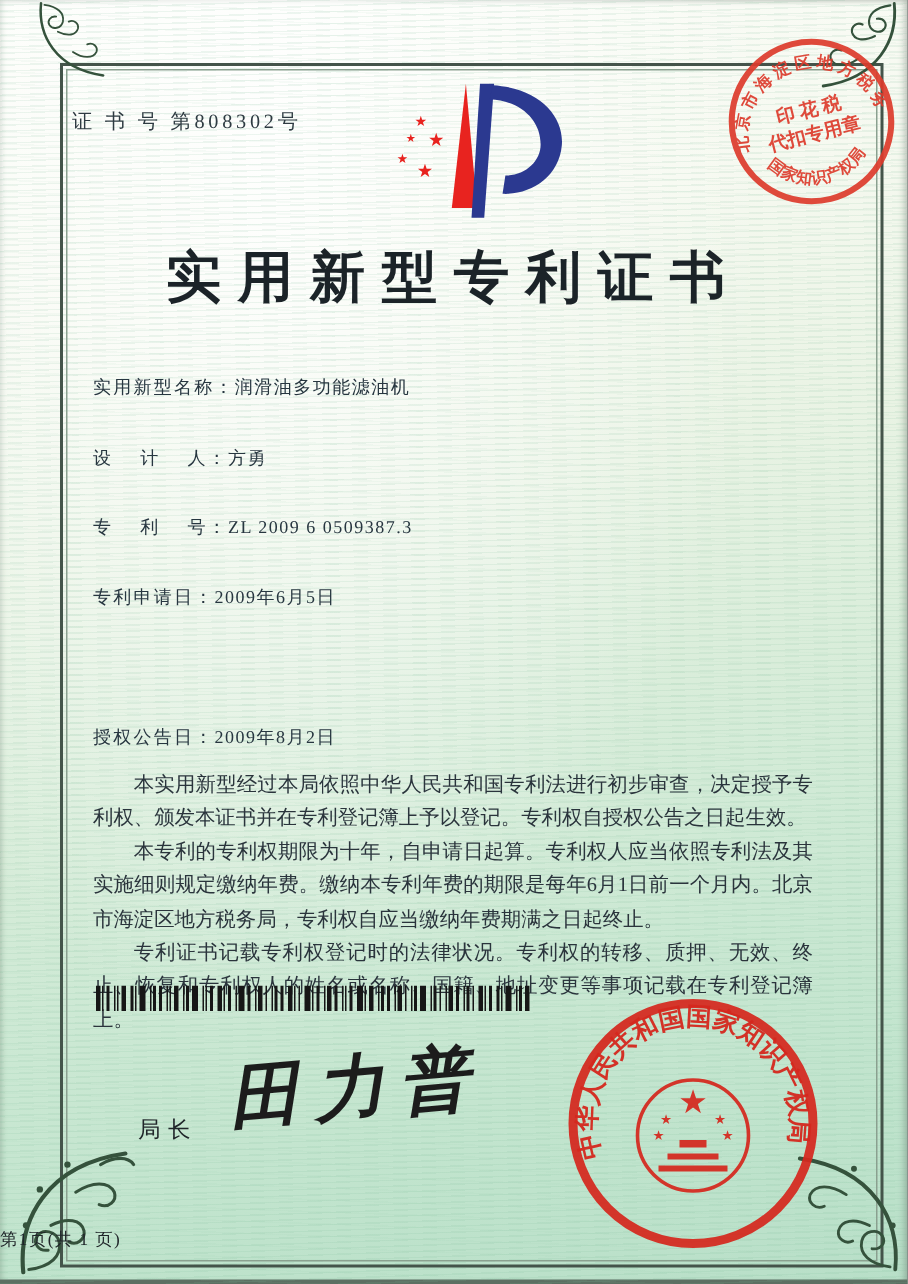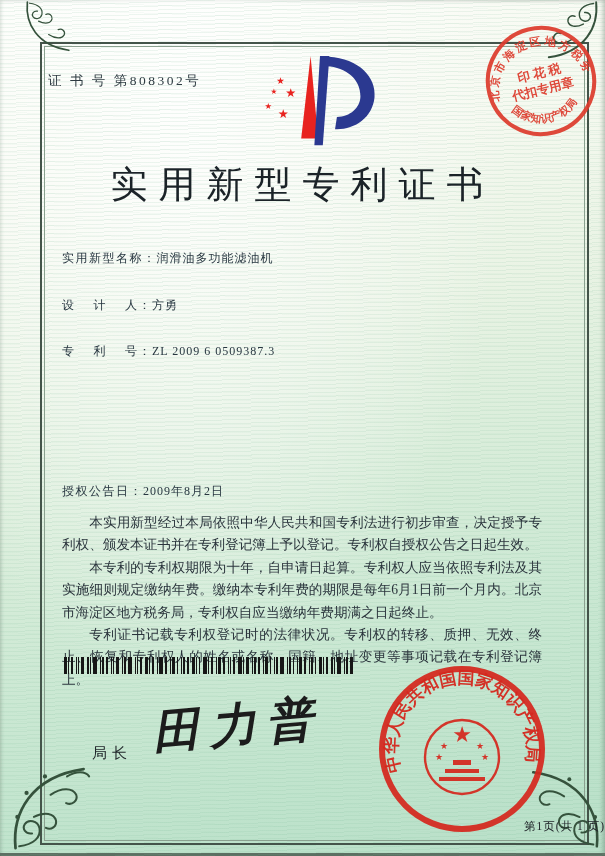--- a/index.html
+++ b/index.html
@@ -10,37 +10,37 @@
   .texture{position:absolute;inset:0;pointer-events:none;
     background:
       repeating-linear-gradient(178deg, rgba(255,255,255,0) 0 3px, rgba(118,184,148,.13) 3px 4px),
       repeating-linear-gradient(2deg, rgba(255,255,255,0) 0 7px, rgba(140,200,165,.07) 7px 8px),
       radial-gradient(ellipse at 30% 12%, rgba(255,255,255,.85), rgba(255,255,255,0) 55%);}
   .frame{position:absolute;left:40px;top:42px;right:16px;bottom:11px;border:2px solid #44544a;}
   .frame::before{content:"";position:absolute;inset:2px;border:1px solid #8aa08f;}
   .abs{position:absolute;}
   .cert-no{left:48px;top:72px;font-size:13.5px;letter-spacing:2.5px;color:#2e3b42;text-align:right;}
   .logo{left:246px;top:54px;width:148px;height:94px;}
-  .title{left:0;right:0;top:160px;text-align:center;font-size:37px;font-weight:normal;
+  .title{left:0;right:0;top:160px;text-align:center;font-size:37px;font-weight:bold;
     letter-spacing:11px;color:#1b2328;}
   .field-row{position:absolute;left:62px;font-size:12px;color:#273640;letter-spacing:1px;white-space:nowrap;}
   .field-row .lbl{letter-spacing:1.5px;}
   .f0{top:250px}.f1{top:297px}.f2{top:343px}.f3{top:390px}.f4{top:436px}.f5{top:483px}
   .body-text{left:62px;top:512px;width:480px;font-size:13.6px;line-height:22.4px;
     color:#2a343c;text-align:justify;}
   .body-text p{margin:0;text-indent:2em;}
   .barcode{left:64px;top:657px;width:297px;height:17px;display:flex;overflow:hidden;}
   .barcode .bar{background:#161616;height:100%;flex:none;}
   .signer{left:92px;top:744px;font-size:15px;letter-spacing:5px;color:#20262a;}
   .signature{left:152px;top:694px;font-size:47px;font-style:italic;font-weight:bold;
     letter-spacing:10px;color:#1c1c1c;transform:rotate(-5deg);}
   .office-seal{left:377px;top:664px;width:170px;height:170px;}
   .seal-date{left:382px;top:786px;font-size:16px;font-weight:bold;color:#0e0e0e;letter-spacing:2px;}
   .tax-stamp{left:483px;top:23px;width:116px;height:116px;transform:rotate(-14deg);opacity:.92;}
-  .footer{left:0;right:0;top:819px;text-align:right;font-size:11.5px;color:#20262a;letter-spacing:1px;}
+  .footer{left:0;right:0;top:819px;text-align:left;font-size:11.5px;color:#20262a;letter-spacing:1px;}
   .corner{position:absolute;color:#35523c;}
   .c-tl{left:24px;top:1px;width:56px;height:56px;transform:scaleY(-1);}
   .c-tr{left:536px;top:1px;width:64px;height:64px;transform:scale(-1,-1);}
   .c-bl{left:10px;top:758px;width:92px;height:92px;}
   .c-br{left:516px;top:762px;width:86px;height:86px;transform:scaleX(-1);}
 </style>
 </head>
 <body>
 
 <div class="page">
@@ -98,20 +98,21 @@
     <polygon points="60,2 50,90 68,90" fill="#e8231f"></polygon>
     <polygon points="70,2 80,2 73,97 64,97" fill="#2b3990"></polygon>
     <path d="M79,3 C112,5 130,25 128,46 C126,68 106,81 86,80 L88,67 C102,67 113,57 113,45 C113,27 98,14 77,13 Z" fill="#2b3990"></path>
   </svg>
 
   <div class="abs title">实用新型专利证书</div>
 
   <div class="field-row f0"><span class="lbl">实用新型名称：</span><span>润滑油多功能滤油机</span></div>
   <div class="field-row f1"><span class="lbl">设　 计　 人：</span><span>方勇</span></div>
   <div class="field-row f2"><span class="lbl">专　 利　 号：</span><span>ZL 2009 6 0509387.3</span></div>
+  <div class="field-row f3"><span class="lbl">专利申请日：</span><span>2009年6月5日</span></div>
   <div class="field-row f5"><span class="lbl">授权公告日：</span><span>2009年8月2日</span></div>
 
   <div class="abs body-text">
     <p>本实用新型经过本局依照中华人民共和国专利法进行初步审查，决定授予专利权、颁发本证书并在专利登记簿上予以登记。专利权自授权公告之日起生效。</p>
     <p>本专利的专利权期限为十年，自申请日起算。专利权人应当依照专利法及其实施细则规定缴纳年费。缴纳本专利年费的期限是每年6月1日前一个月内。北京市海淀区地方税务局，专利权自应当缴纳年费期满之日起终止。</p>
     <p>专利证书记载专利权登记时的法律状况。专利权的转移、质押、无效、终止、恢复和专利权人的姓名或名称、国籍、地址变更等事项记载在专利登记簿上。</p>
   </div>
 
   <div class="abs barcode" id="barcode">
       <div class="bar" style="width: 3px; margin-right: 1px;"></div>

